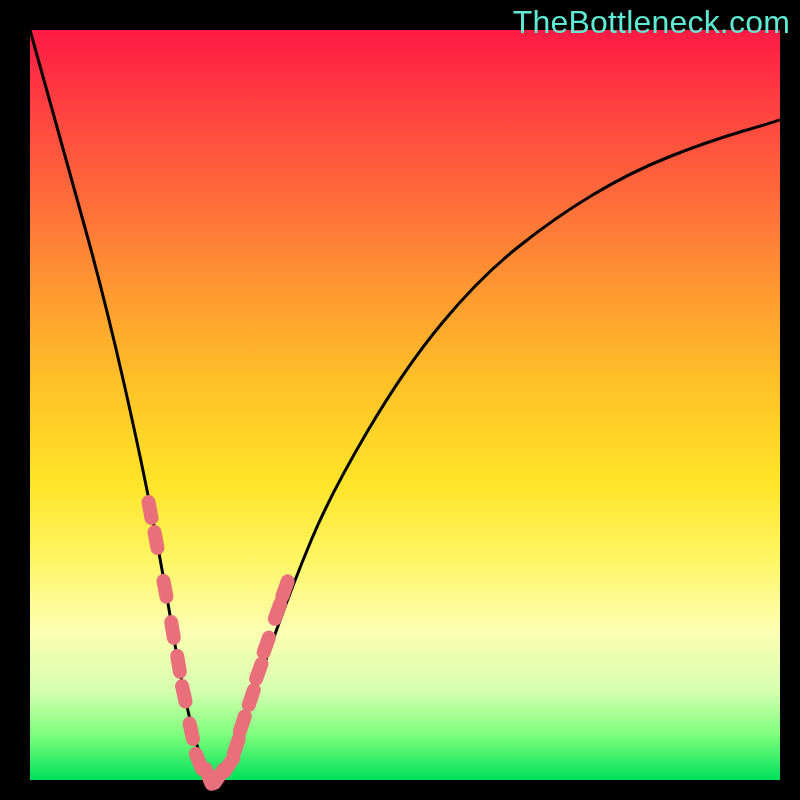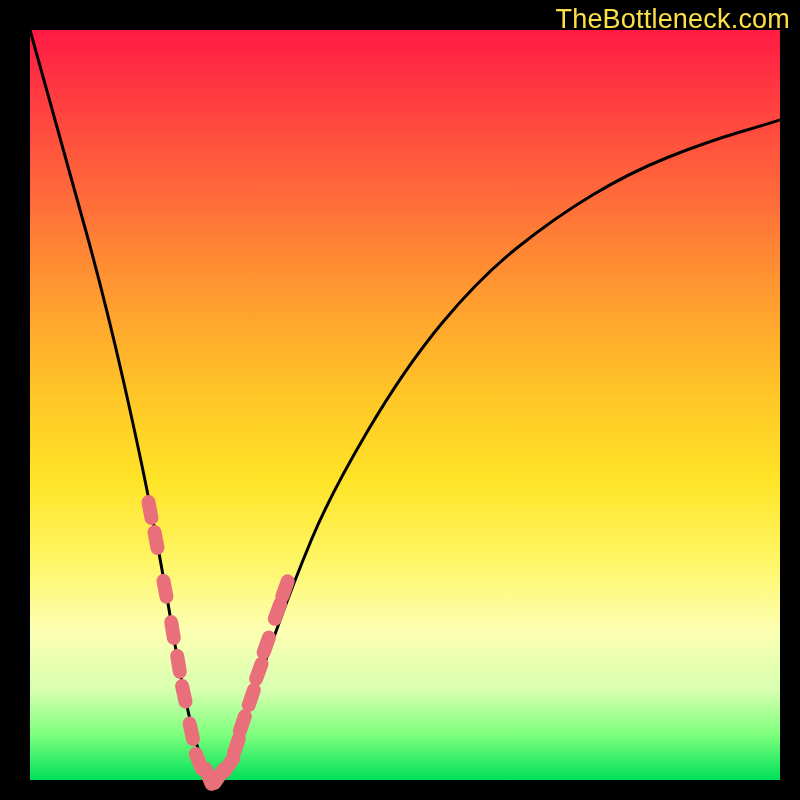--- a/index.html
+++ b/index.html
@@ -27,22 +27,22 @@
       #fff560 70%,
       #fdffb2 80%,
       #d8ffb0 88%,
       #7dff7d 94%,
       #00e05a 100%);
   }
   .watermark {
     position: absolute;
     top: 4px;
     right: 10px;
-    color: #fde047;
-    font-size: 27px;
+    color: #5eead4;
+    font-size: 32px;
     font-weight: 500;
     letter-spacing: 0.2px;
     z-index: 5;
     font-family: Arial, sans-serif;
   }
   svg.plot {
     position: absolute;
     left: 0;
     top: 0;
     width: 750px;

